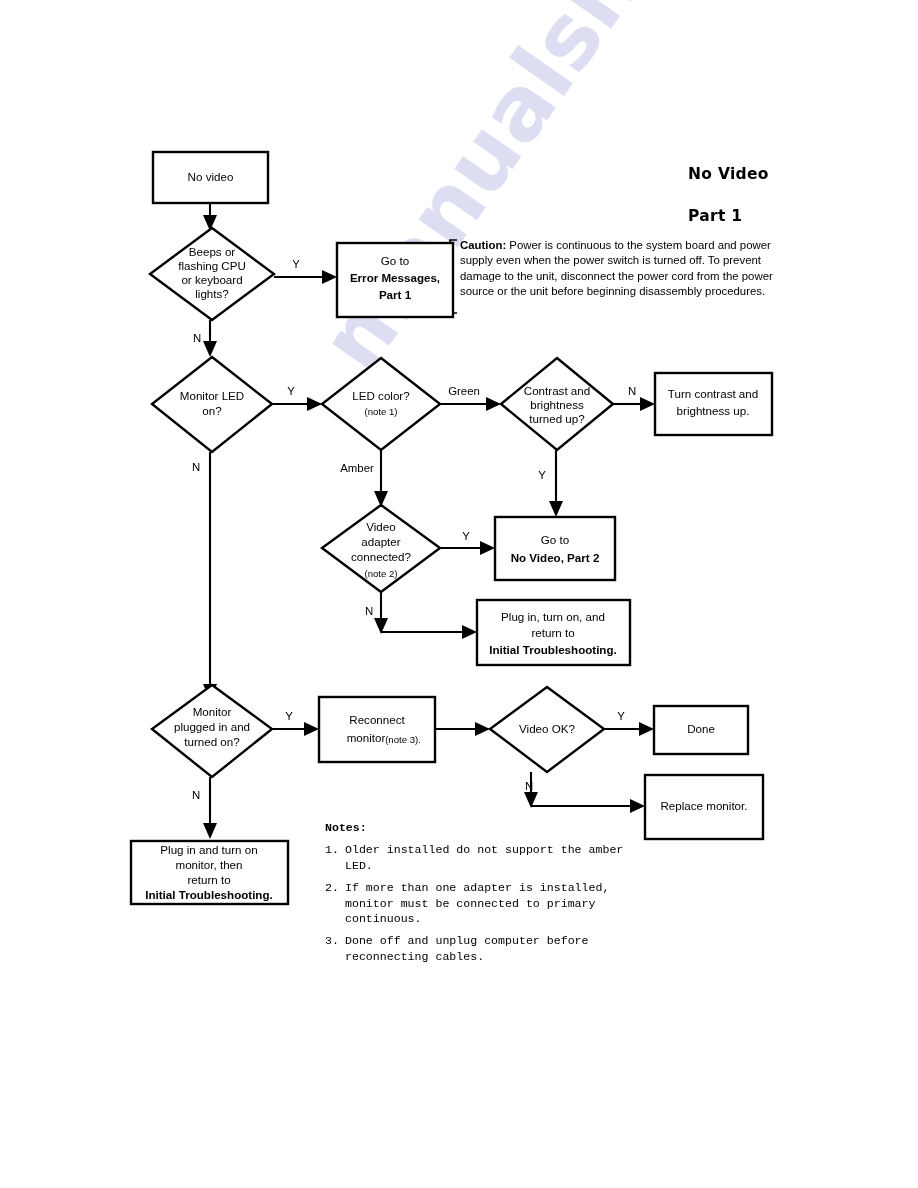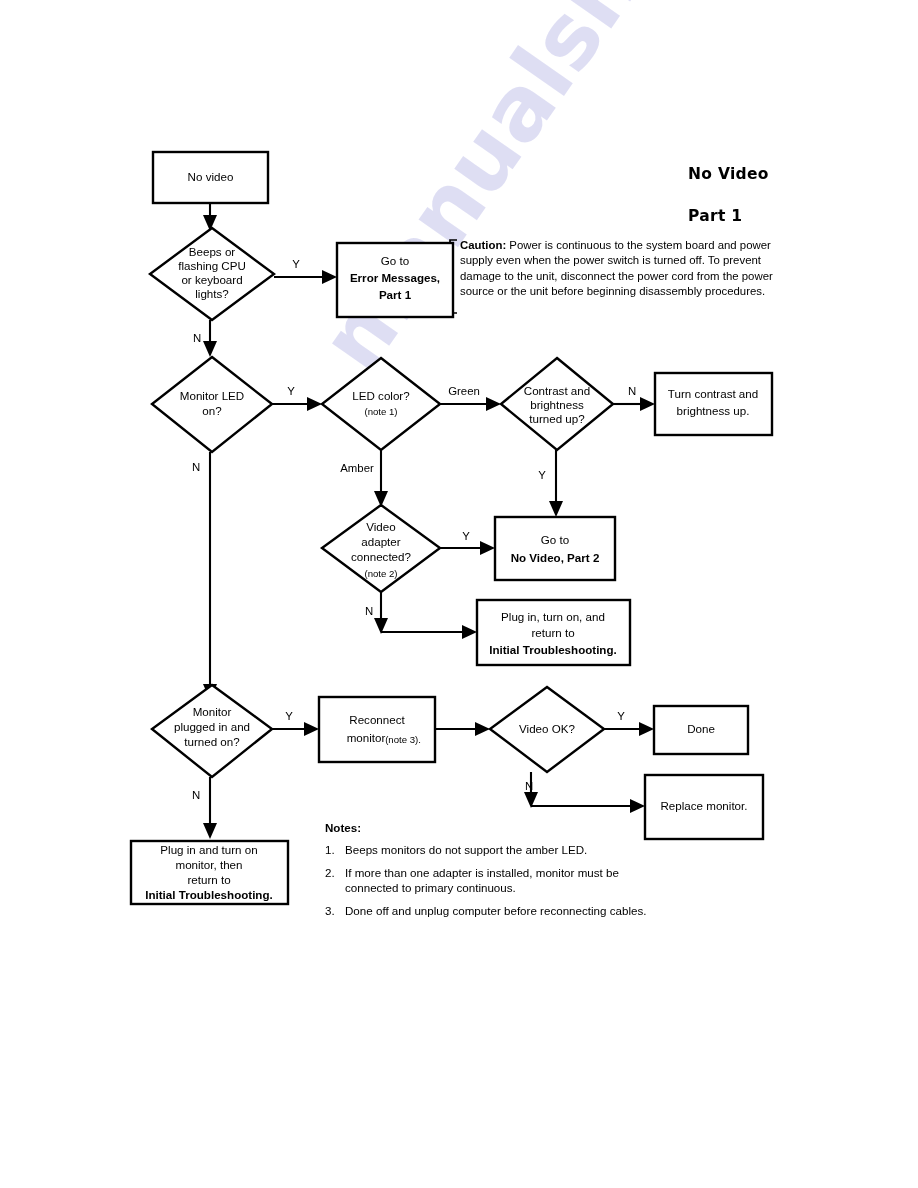--- a/index.html
+++ b/index.html
@@ -88,20 +88,21 @@
     color: #000000;
     width: 320px;
   }
   .caution-block b { font-weight: bold; }
   .notes-block {
     position: absolute;
     font-size: 11.6px;
     line-height: 15.4px;
     color: #000000;
     width: 330px;
+    font-family: Liberation Mono, monospace;
   }
   .notes-title {
     font-weight: bold;
     margin-bottom: 7px;
   }
   .note-row {
     display: flex;
     margin-bottom: 7px;
   }
   .note-num {
@@ -138,21 +139,21 @@
   </div>
 
   <div class="caution-block" style="left:460px; top:238px;">
     <b>Caution:</b><span> Power is continuous to the system board and power supply even when the power switch is turned off. To prevent damage to the unit, disconnect the power cord from the power source or the unit before beginning disassembly procedures.</span>
   </div>
 
   <div class="notes-block" style="left:325px; top:820px;">
     <div class="notes-title">Notes:</div>
     <div class="note-row">
       <div class="note-num">1.</div>
-      <div class="note-text">Beeps monitors do not support the amber LED.</div>
+      <div class="note-text">Older installed do not support the amber LED.</div>
     </div>
     <div class="note-row">
       <div class="note-num">2.</div>
       <div class="note-text">If more than one adapter is installed, monitor must be connected to primary continuous.</div>
     </div>
     <div class="note-row">
       <div class="note-num">3.</div>
       <div class="note-text">Done off and unplug computer before reconnecting cables.</div>
     </div>
   </div>

